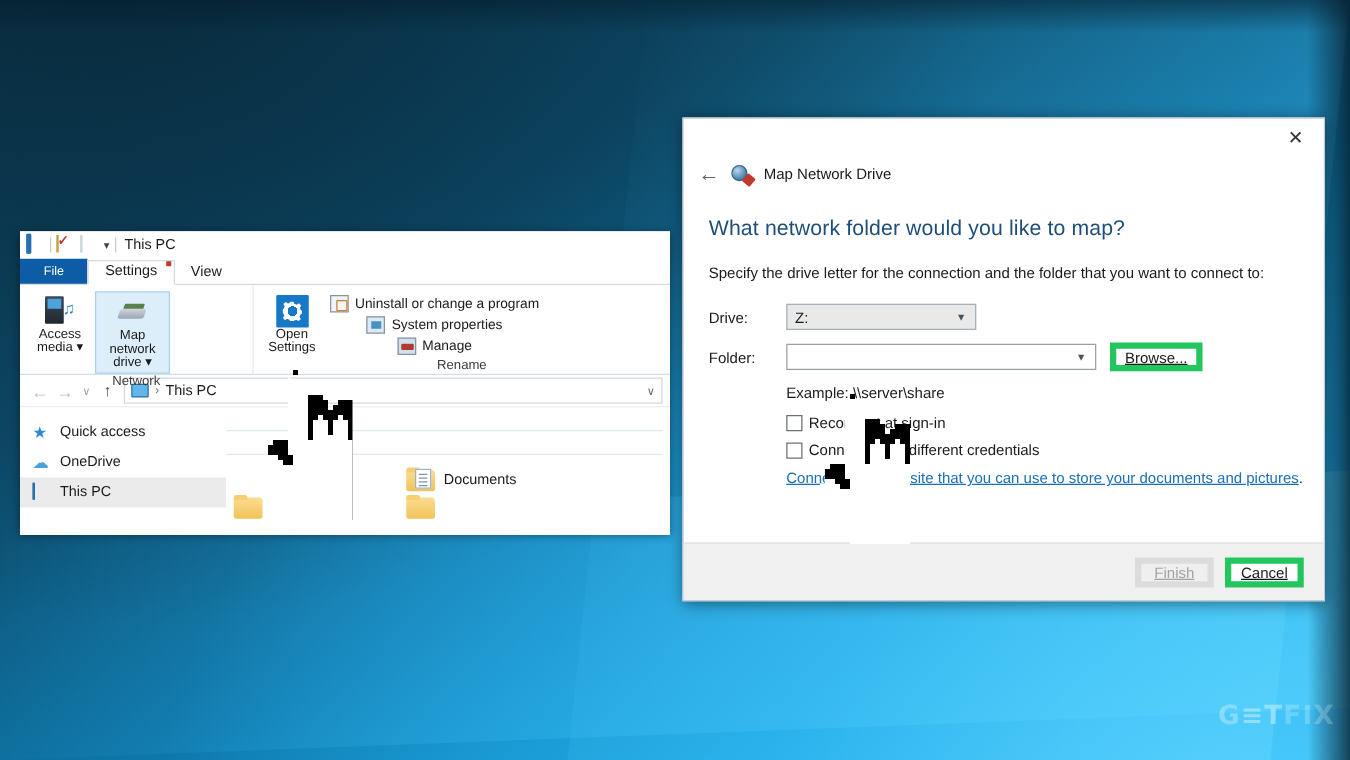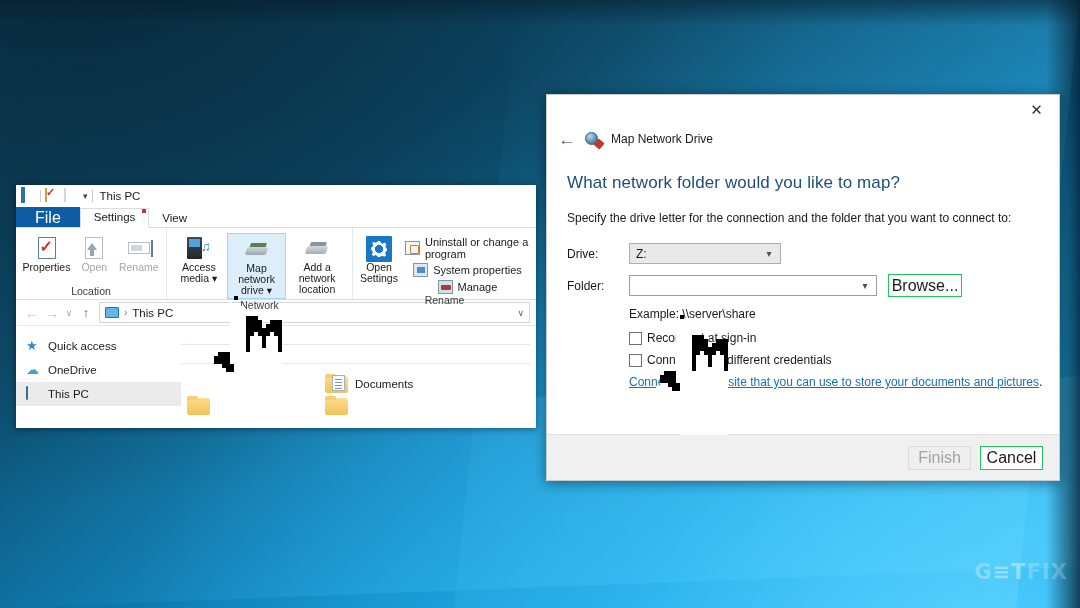--- a/index.html
+++ b/index.html
@@ -96,21 +96,21 @@
   .exp-tabs { height: 21px; display: flex; align-items: flex-end; background: #ffffff; position: relative; }
   .exp-tabs:after {
     content: ""; position: absolute; left: 0; right: 0; bottom: 0; height: 1px;
     background: #d6dce2;
   }
   .tab {
     padding: 3px 13px 4px 13px; font-size: 11.5px; color: #1a1a1a; position: relative;
   }
   .tab-file {
     background: #0d5ca6; color: #fff; height: 21px; display: flex; align-items: center;
-    padding: 0 19px; font-size: 16px;
+    padding: 0 19px; font-size: 10px;
   }
   .tab-active {
     background: #fff; border: 1px solid #d6dce2; border-bottom: 1px solid #fff;
     z-index: 2; padding: 2px 13px 4px 13px;
   }
   .tab-marker { position: absolute; right: 2px; top: 0px; width: 4px; height: 4px; background: #c0392b; }
 
   .ribbon {
     height: 72px; background: #ffffff;
     border-bottom: 1px solid #d6dce2;
@@ -234,22 +234,22 @@
   .flabel { width: 62px; font-size: 12px; color: #1a1a1a; flex: none; }
   .combo {
     height: 21px; border: 1px solid #a9afb6; background: #e9e9e9;
     display: flex; align-items: center; padding: 0 0 0 6px; font-size: 12px;
     position: relative;
   }
   .combo.drive { width: 152px; }
   .combo.folder { width: 248px; background: #fff; border-color: #9aa0a6; }
   .combo-chev { margin-left: auto; width: 22px; text-align: center; color: #4b5259; font-size: 10px; }
   .btn {
-    height: 23px; min-width: 74px; border: 1px solid #22c55e; background: #fdfdfd;
-    font-size: 16px; color: #1a1a1a; display: flex; align-items: center; justify-content: center;
+    height: 23px; min-width: 74px; border: 5px solid #22c55e; background: #fdfdfd;
+    font-size: 12px; color: #1a1a1a; display: flex; align-items: center; justify-content: center; text-decoration: underline;
   }
   .btn.browse { margin-left: 11px; }
   .btn.disabled { color: #a3a3a3; background: #efefef; border-color: #dcdcdc; }
 
   .example { font-size: 12px; margin: 4px 0 10px 62px; color: #1a1a1a; }
   .chkrow { display: flex; align-items: center; gap: 5px; margin: 0 0 8px 62px; font-size: 12px; }
   .chkbox { width: 13px; height: 13px; border: 1px solid #6b7077; background: #fff; flex: none; }
   .linkrow { margin: 8px 0 0 62px; font-size: 12px; }
   .link { color: #1a6fb5; text-decoration: underline; }
 
@@ -294,44 +294,20 @@
       <div class="tab-file">File</div>
       <div class="tab tab-active">
         <span>Settings</span>
         <span class="tab-marker"></span>
       </div>
       <div class="tab">View</div>
     </div>
 
     <div class="ribbon">
 
-      <div class="rgroup" style="width:150px">
-        <div class="rgroup-body">
-          <div class="rbig">
-            <div class="rbig-ico">
-                <div class="ic-doc chk"></div>
-              </div>
-            <div class="rbig-lbl">Properties</div>
-          </div>
-          <div class="rbig dim">
-            <div class="rbig-ico">
-                <div class="ic-doc gray"></div>
-                <div class="ic-arrow-up"></div>
-              </div>
-            <div class="rbig-lbl">Open</div>
-          </div>
-          <div class="rbig dim">
-            <div class="rbig-ico">
-                <div class="ic-rename"></div>
-              </div>
-            <div class="rbig-lbl">Rename</div>
-          </div>
-        </div>
-        <div class="rgroup-label">Location</div>
-      </div>
 
       <div class="rgroup" style="width:186px">
         <div class="rgroup-body">
           <div class="rbig" style="width:52px">
             <div class="rbig-ico">
               <div class="ic-media">
                   <span class="mbox"></span>
                   <span class="mscr"></span>
                   <span class="mnote">♫</span>
                 </div>
@@ -339,29 +315,20 @@
             <div class="rbig-lbl"><span>Access media</span> <span>▾</span></div>
           </div>
           <div class="rbig sel" style="width:60px">
             <div class="rbig-ico">
               <div class="ic-drive">
                   <span class="dtop"></span>
                   <span class="dbody"></span>
                 </div>
             </div>
             <div class="rbig-lbl"><span>Map network drive</span> <span>▾</span></div>
-          </div>
-          <div class="rbig" style="width:58px">
-            <div class="rbig-ico">
-              <div class="ic-drive" style="opacity:.9">
-                  <span class="dtop" style="background:#7b8b96"></span>
-                  <span class="dbody"></span>
-                </div>
-            </div>
-            <div class="rbig-lbl">Add a network location</div>
           </div>
         </div>
         <div class="rgroup-label">Network</div>
       </div>
 
       <div class="rgroup" style="flex:1">
         <div class="rgroup-body" style="gap:6px">
           <div class="rbig">
             <div class="rbig-ico">
               <div class="ic-gear">

